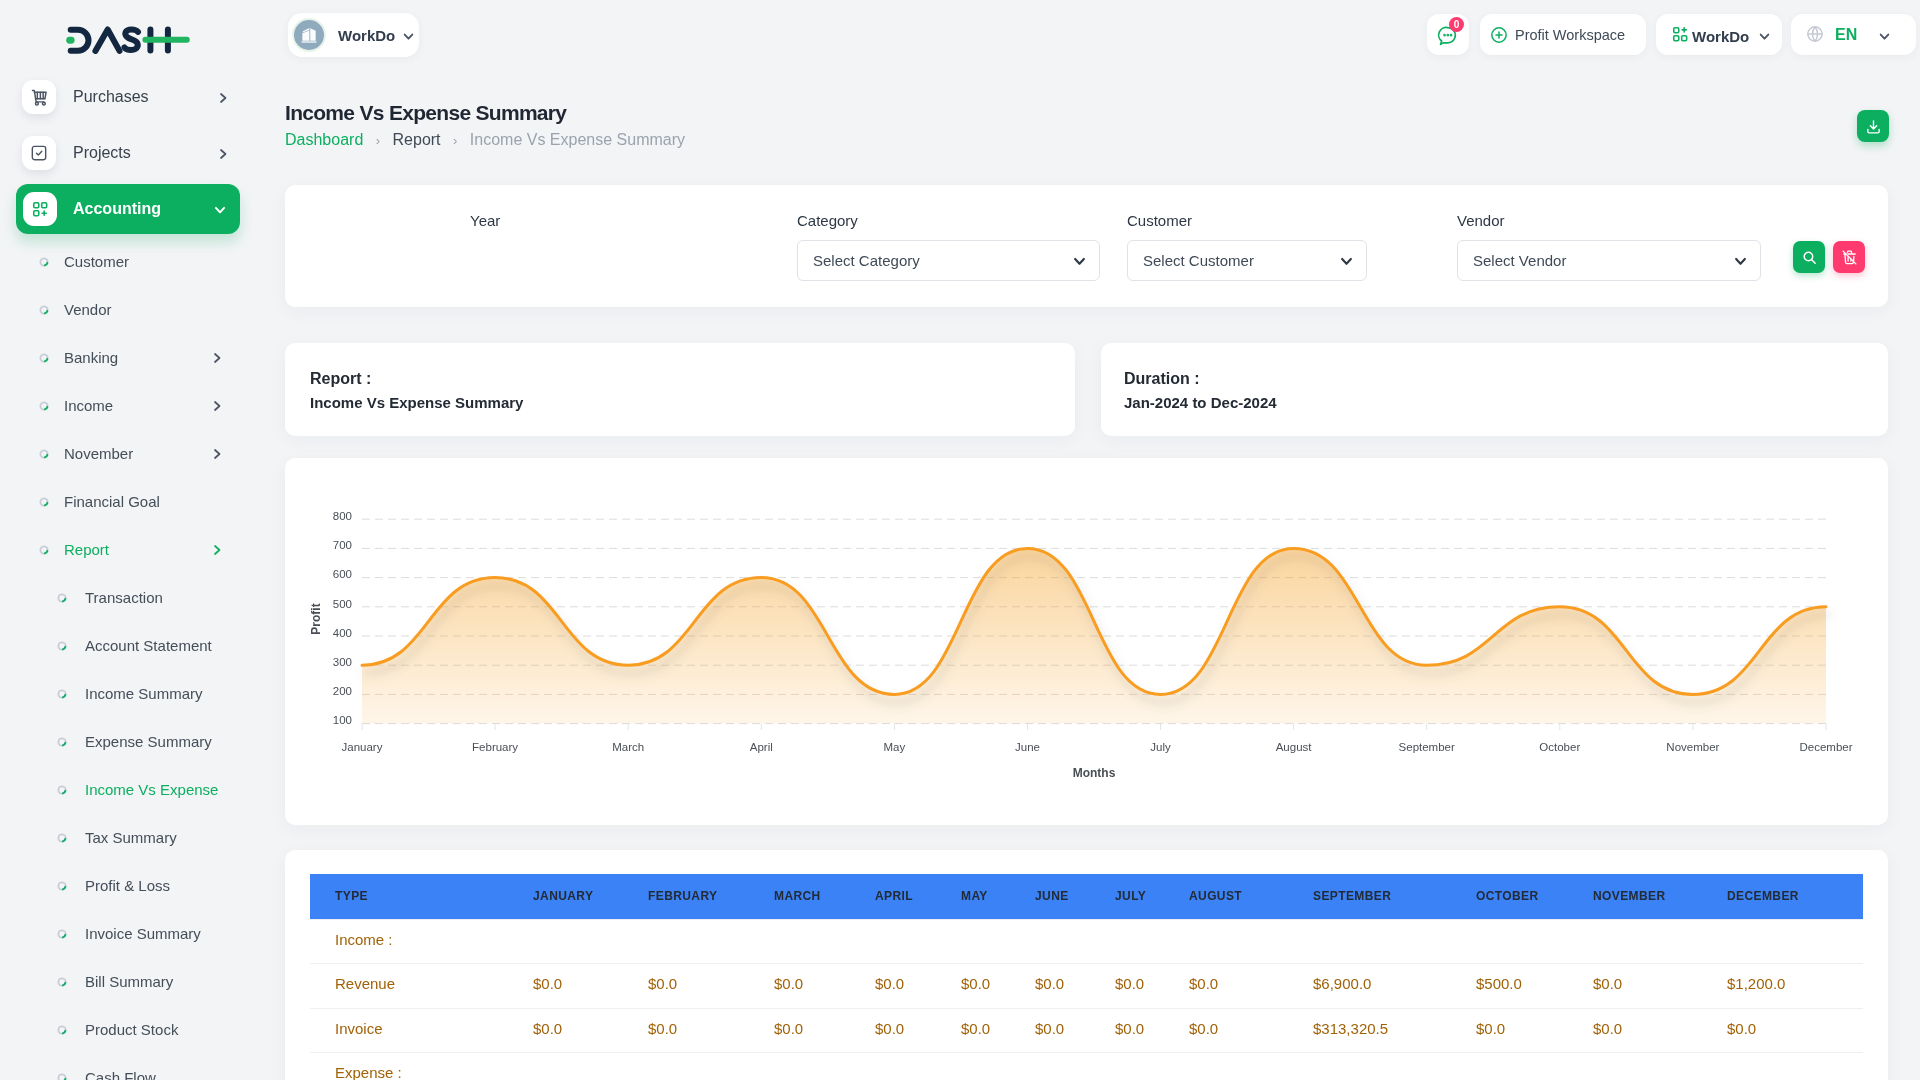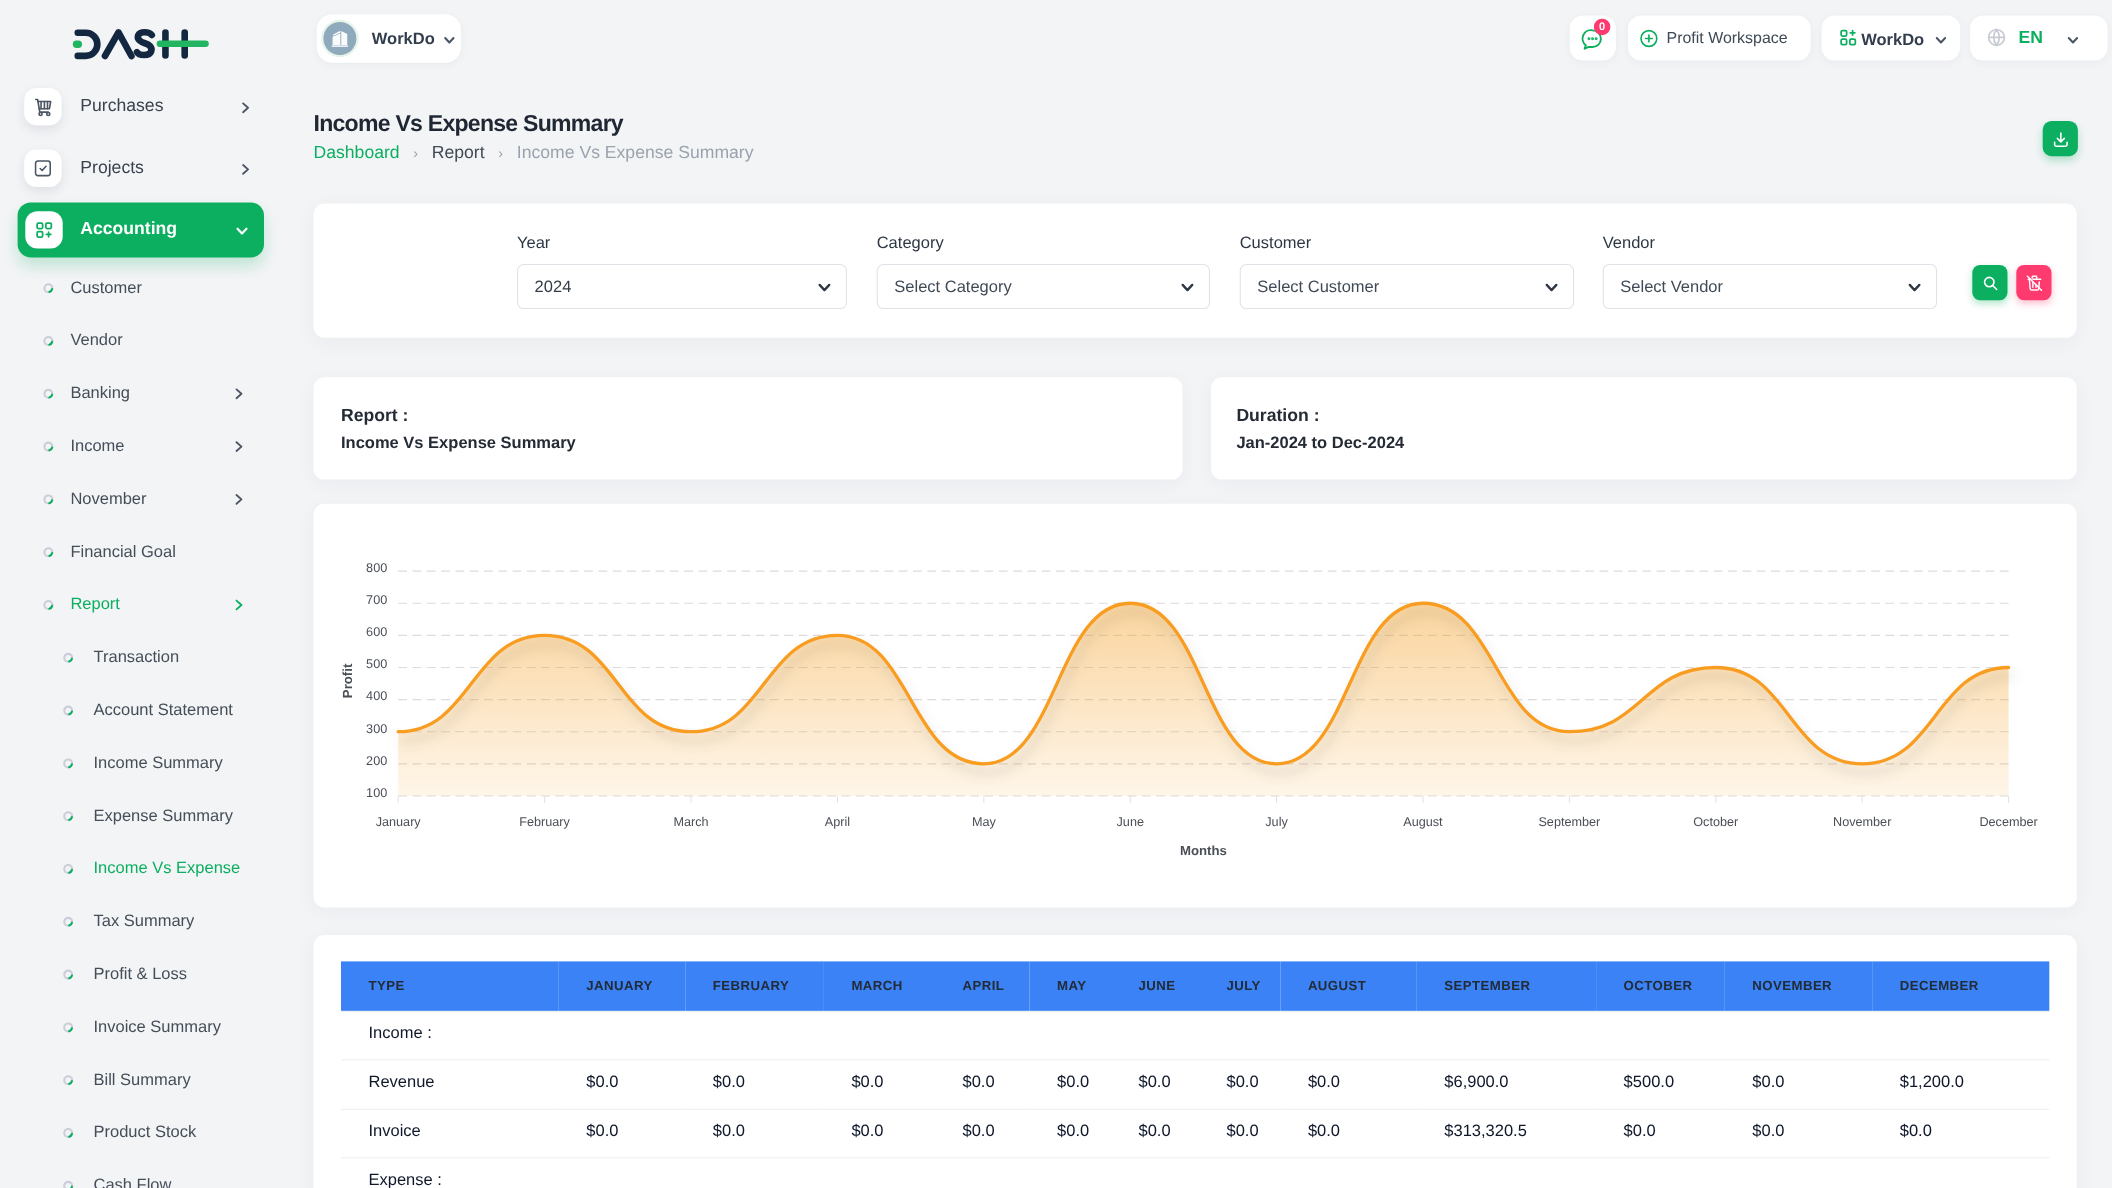--- a/index.html
+++ b/index.html
@@ -20,21 +20,21 @@
 
 .flabel { position:absolute; top:212px; font-size:15px; color:#2e3744; }
 .fsel { position:absolute; top:240px; height:41px; background:#fff; border:1px solid #dfe3e8; border-radius:6px; font-size:15px; color:#3f4a56; line-height:39px; padding-left:15px; }
 .fsel svg { position:absolute; right:12px; top:13px; }
 
 .tick { font-size:11.5px; fill:#4a4f56; font-family:"Liberation Sans",sans-serif; }
 .grid { stroke:#dcdcdc; stroke-width:1; stroke-dasharray:8 5; }
 
 .rep { border-collapse:collapse; table-layout:fixed; width:1553px; }
 .rep th { background:#3b82f6; font-size:12px; color:#222b36; text-align:left; padding:0 0 0 25px; height:45px; letter-spacing:.4px; border-bottom:1px solid #edeff2; }
-.rep td { font-size:15px; color:#0f172a; padding:0 0 4px 25px; height:44.5px; border-bottom:1px solid #edeff2; }
+.rep td { font-size:15px; color:#a16207; padding:0 0 4px 25px; height:44.5px; border-bottom:1px solid #edeff2; }
 </style></head>
 <body>
 <div id="app">
 
 <div class="abs" style="left:60px;top:20px"><svg width="140" height="40" viewBox="0 0 140 40">
 <g fill="none" stroke="#132740" stroke-width="6" stroke-linecap="round" stroke-linejoin="round">
 <path d="M10.7,9.8 L18,9.8 A10.5 10.5 0 0 1 18,30.8 L10.7,30.8"></path>
 <path d="M35.4,30.9 L47.7,9.5 L59.5,30.9"></path>
 <path d="M78,11.8 C75.5,8.7 67.3,8.3 65.6,12.2 C64.1,15.8 68.3,18.3 71.7,19.3 C75.1,20.3 78.9,22.8 77.4,26.8 C75.7,31.2 66.5,30.8 64.5,27.4"></path>
 <path d="M90.4,9.6 V30.5 M107.9,9.6 V30.5"></path>
@@ -256,27 +256,24 @@
         <path d="M4 16 v3 a2 2 0 0 0 2 2 h12 a2 2 0 0 0 2 -2 v-3"></path>
         <path d="M12 4 v11 M7.5 11 L12 15.5 L16.5 11"></path>
       </svg>
     </div>
 
 <div class="card" style="left:285px;top:185px;width:1603px;height:122px"></div>
 <div class="flabel" style="left:470px">Year</div>
 <div class="flabel" style="left:797px">Category</div>
 <div class="flabel" style="left:1127px">Customer</div>
 <div class="flabel" style="left:1457px">Vendor</div>
-<div class="fsel" style="left:470px;width:300px;color:#333c48">2024<svg width="15" height="15" viewBox="0 0 12 12">
-        <path d="M2.5 4 L6 7.8 L9.5 4" fill="none" stroke="#2f3844" stroke-width="1.7" stroke-linecap="round" stroke-linejoin="round"></path>
-      </svg></div>
 <div class="fsel" style="left:797px;width:303px">Select Category<svg width="15" height="15" viewBox="0 0 12 12">
         <path d="M2.5 4 L6 7.8 L9.5 4" fill="none" stroke="#2f3844" stroke-width="1.7" stroke-linecap="round" stroke-linejoin="round"></path>
       </svg></div>
-<div class="fsel" style="left:1127px;width:304px">Select Customer<svg width="15" height="15" viewBox="0 0 12 12">
+<div class="fsel" style="left:1127px;width:240px">Select Customer<svg width="15" height="15" viewBox="0 0 12 12">
         <path d="M2.5 4 L6 7.8 L9.5 4" fill="none" stroke="#2f3844" stroke-width="1.7" stroke-linecap="round" stroke-linejoin="round"></path>
       </svg></div>
 <div class="fsel" style="left:1457px;width:304px">Select Vendor<svg width="15" height="15" viewBox="0 0 12 12">
         <path d="M2.5 4 L6 7.8 L9.5 4" fill="none" stroke="#2f3844" stroke-width="1.7" stroke-linecap="round" stroke-linejoin="round"></path>
       </svg></div>
 <div class="abs" style="left:1793px;top:241px;width:32px;height:32px;background:#0CAF60;border-radius:7px;display:flex;align-items:center;justify-content:center;box-shadow:0 3px 7px rgba(12,175,96,.3)">
       <svg width="17" height="17" viewBox="0 0 24 24" fill="none" stroke="#fff" stroke-width="2.1" stroke-linecap="round">
         <circle cx="10.5" cy="10.5" r="6"></circle>
         <path d="M15.2 15.2 L20 20"></path>
       </svg>

